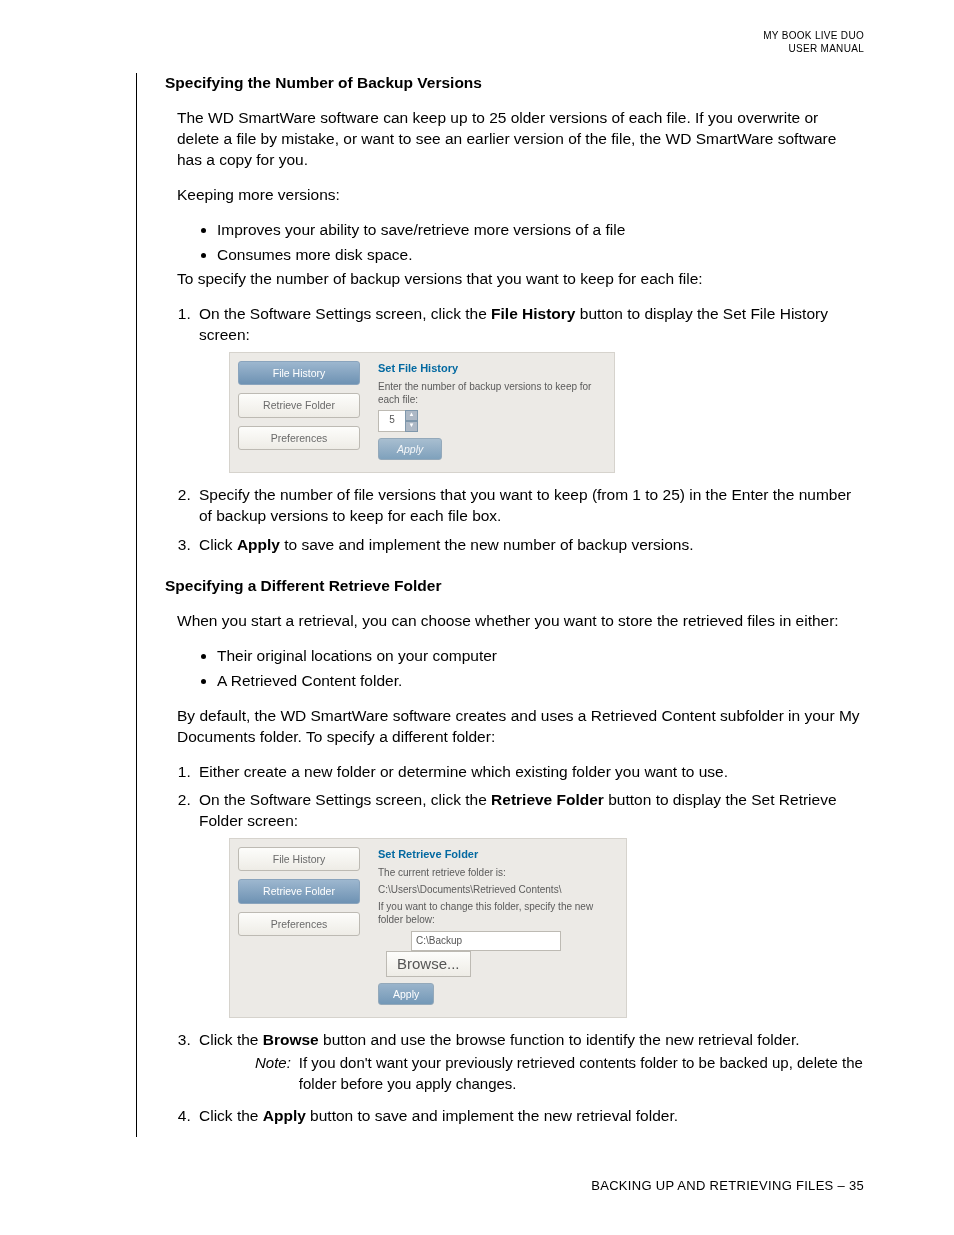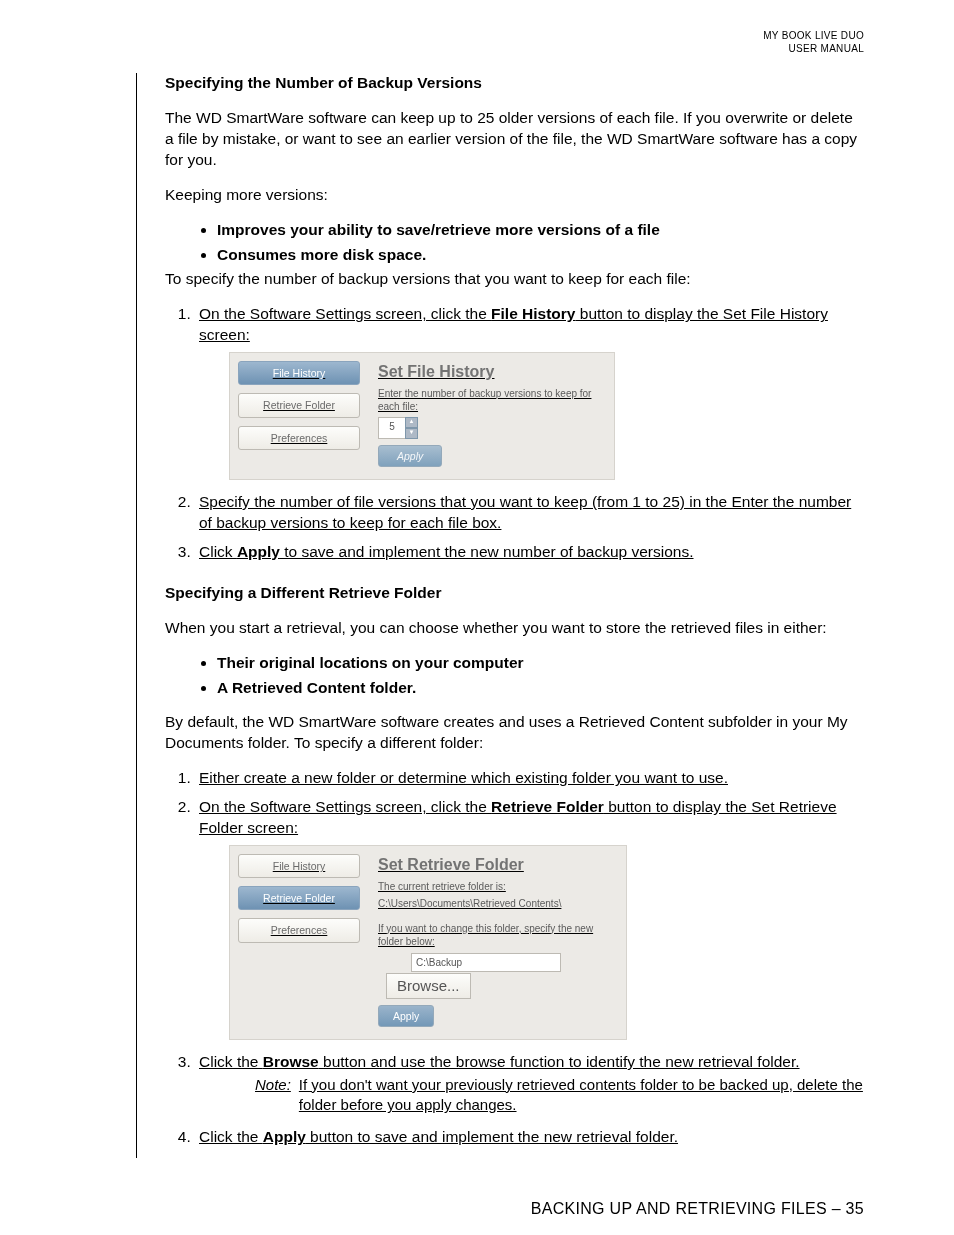--- a/index.html
+++ b/index.html
@@ -28,25 +28,25 @@
     margin-right: 28px;
     margin-left: 46px;
   }
   .main {
     flex: 1;
   }
   .sec-head {
     font-weight: bold;
     margin: 0 0 14px 0;
   }
-  p { margin: 0 0 14px 0; }
-  ul.bul { margin: 0 0 4px 0; padding-left: 52px; font-weight: bold; }
+  p { margin: 0 0 14px 12px; }
+  ul.bul { margin: 0 0 4px 0; padding-left: 52px; }
   ul.bul li { margin-bottom: 4px; }
   ol.num { margin: 0 0 10px 0; padding-left: 30px; }
-  ol.num > li { margin-bottom: 8px; padding-left: 4px; text-decoration: underline; }
+  ol.num > li { margin-bottom: 8px; padding-left: 4px; }
   .after-list { margin-top: 4px; }
 
   
   .mock {
     background: #eceae6;
     border: 1px solid #d6d3cd;
     margin: 6px 0 12px 30px;
     font-family: Arial, sans-serif;
     color: #555;
     box-sizing: border-box;
@@ -62,21 +62,21 @@
     padding: 4px 2px;
     margin-bottom: 8px;
     color: #6a6a6a;
   }
   .mock-btn.active {
     background: linear-gradient(#9db7cf,#6e92b3);
     color: #fff;
     border-color: #8aa4bd;
   }
   .mock-main { flex:1; padding: 8px 10px 12px 10px; }
-  .mock-title { font-size: 16px; font-weight: bold; color: #737373; margin-bottom: 4px; }
+  .mock-title { font-size: 11px; font-weight: bold; color: #0369a1; margin-bottom: 4px; }
   .mock-small { font-size: 10px; color: #5b5b5b; margin-bottom: 4px; line-height:1.3; }
   .mock-input {
     display: inline-block;
     border: 1px solid #bdbab3;
     background: #fff;
     font-size: 10px;
     padding: 2px 4px;
     color: #555;
     vertical-align: middle;
   }
@@ -104,21 +104,21 @@
     padding:2px 10px;
     margin-left:8px;
     color:#555;
     vertical-align: middle;
   }
   .note-row { display:flex; margin: 2px 0 12px 56px; font-size:15px; }
   .note-label { font-style: italic; margin-right:8px; white-space:nowrap;text-align:right; }
   .note-body { flex:1; }
   .footer {
     text-align: right;
-    font-size: 16px;
+    font-size: 13px;
     letter-spacing: 0.3px;
     margin-top: 40px;
   }
 </style>
 </head>
 <body>
 
 <div class="header-right">
   <span>MY BOOK LIVE DUO</span><br>
   <span>USER MANUAL</span>
@@ -184,21 +184,21 @@
           <div class="mock-inner">
             <div class="mock-side">
               <div class="mock-btn">File History</div>
               <div class="mock-btn active">Retrieve Folder</div>
               <div class="mock-btn">Preferences</div>
             </div>
             <div class="mock-main">
               <div class="mock-title">Set Retrieve Folder</div>
               <div class="mock-small">The current retrieve folder is:</div>
               <div class="mock-small">C:\Users\Documents\Retrieved Contents\</div>
-              <div class="mock-small" style="margin-top:12px;">If you want to change this folder, specify the new folder below:</div>
+              <div class="mock-small" style="margin-top:4px;">If you want to change this folder, specify the new folder below:</div>
               <span class="mock-input" style="width:140px;margin-left:33px;">C:\Backup</span>
               <span class="mock-browse">Browse...</span><br>
               <span class="mock-apply solid">Apply</span>
             </div>
           </div>
         </div>
       </li>
       <li>
         <span>Click the </span><b>Browse</b><span> button and use the browse function to identify the new retrieval folder.</span>
         <div class="note-row">

